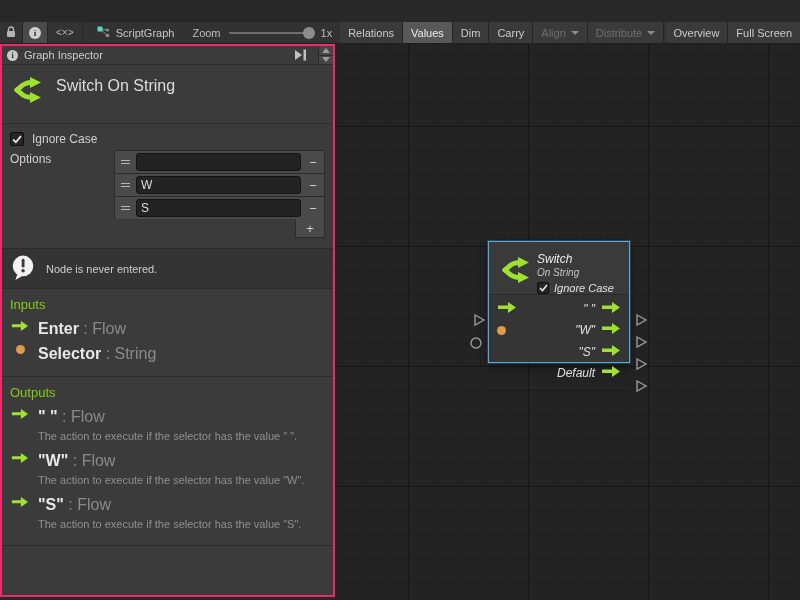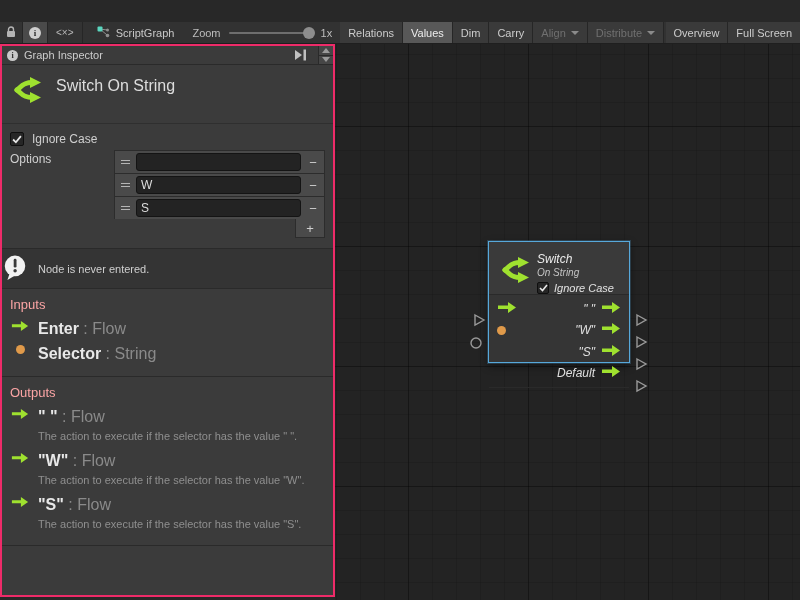--- a/index.html
+++ b/index.html
@@ -53,24 +53,24 @@
   .options-list{flex:1;}
   .opt-row{display:flex; align-items:stretch; height:23px; background:#4a4a4a; border:1px solid #2c2c2c; border-bottom:none;}
   .opt-row:last-of-type{border-bottom:1px solid #2c2c2c;}
   .opt-handle{width:20px; display:flex; flex-direction:column; gap:2px; align-items:center; justify-content:center;}
   .opt-handle i{display:block; width:9px; height:1px; background:#b5b5b5;}
   .opt-field{flex:1; margin:2px 1px; background:#232323; border:1px solid #141414; border-radius:3px; color:#dddddd; font-size:12px; padding:0 4px; font-family:inherit; outline:none;}
   .opt-remove,.opt-add{width:22px; display:flex; align-items:center; justify-content:center; color:#cfcfcf; font-size:13px;}
   .opt-add-row{display:flex; justify-content:flex-end;}
   .opt-add{height:19px; width:30px; background:#4a4a4a; border:1px solid #2c2c2c; border-top:none;}
 
-  .warning{display:flex; align-items:center; gap:10px; padding:5px 0; background:#343434; border-top:1px solid #2a2a2a; border-bottom:1px solid #2a2a2a; min-height:37px; font-size:11px; color:#cfcfcf;}
+  .warning{display:flex; align-items:center; gap:10px; padding:5px 8px; background:#343434; border-top:1px solid #2a2a2a; border-bottom:1px solid #2a2a2a; min-height:37px; font-size:11px; color:#cfcfcf;}
 
   .ports-section{padding:8px 8px 6px 8px; border-bottom:1px solid #2a2a2a;}
-  .section-h{font-size:13px; color:#fca5a5; margin-bottom:8px;}
+  .section-h{font-size:13px; color:#84cc16; margin-bottom:8px;}
   .port-line{display:flex; align-items:flex-start; gap:8px; margin-bottom:7px; font-size:16px;}
   .port-line .icon-cell{width:20px; display:flex; justify-content:center;}
   .pname{font-weight:bold; color:#e8e8e8;}
   .ptype{color:#8a8a8a;}
   .pdesc{margin:-3px 0 8px 28px; font-size:11px; color:#8f8f8f; line-height:1.25;}
   .pdesc:empty{display:none;}
   .dot{width:9px; height:9px; border-radius:50%; background:var(--orange);}
   .insp-fill{flex:1;}
 
   

